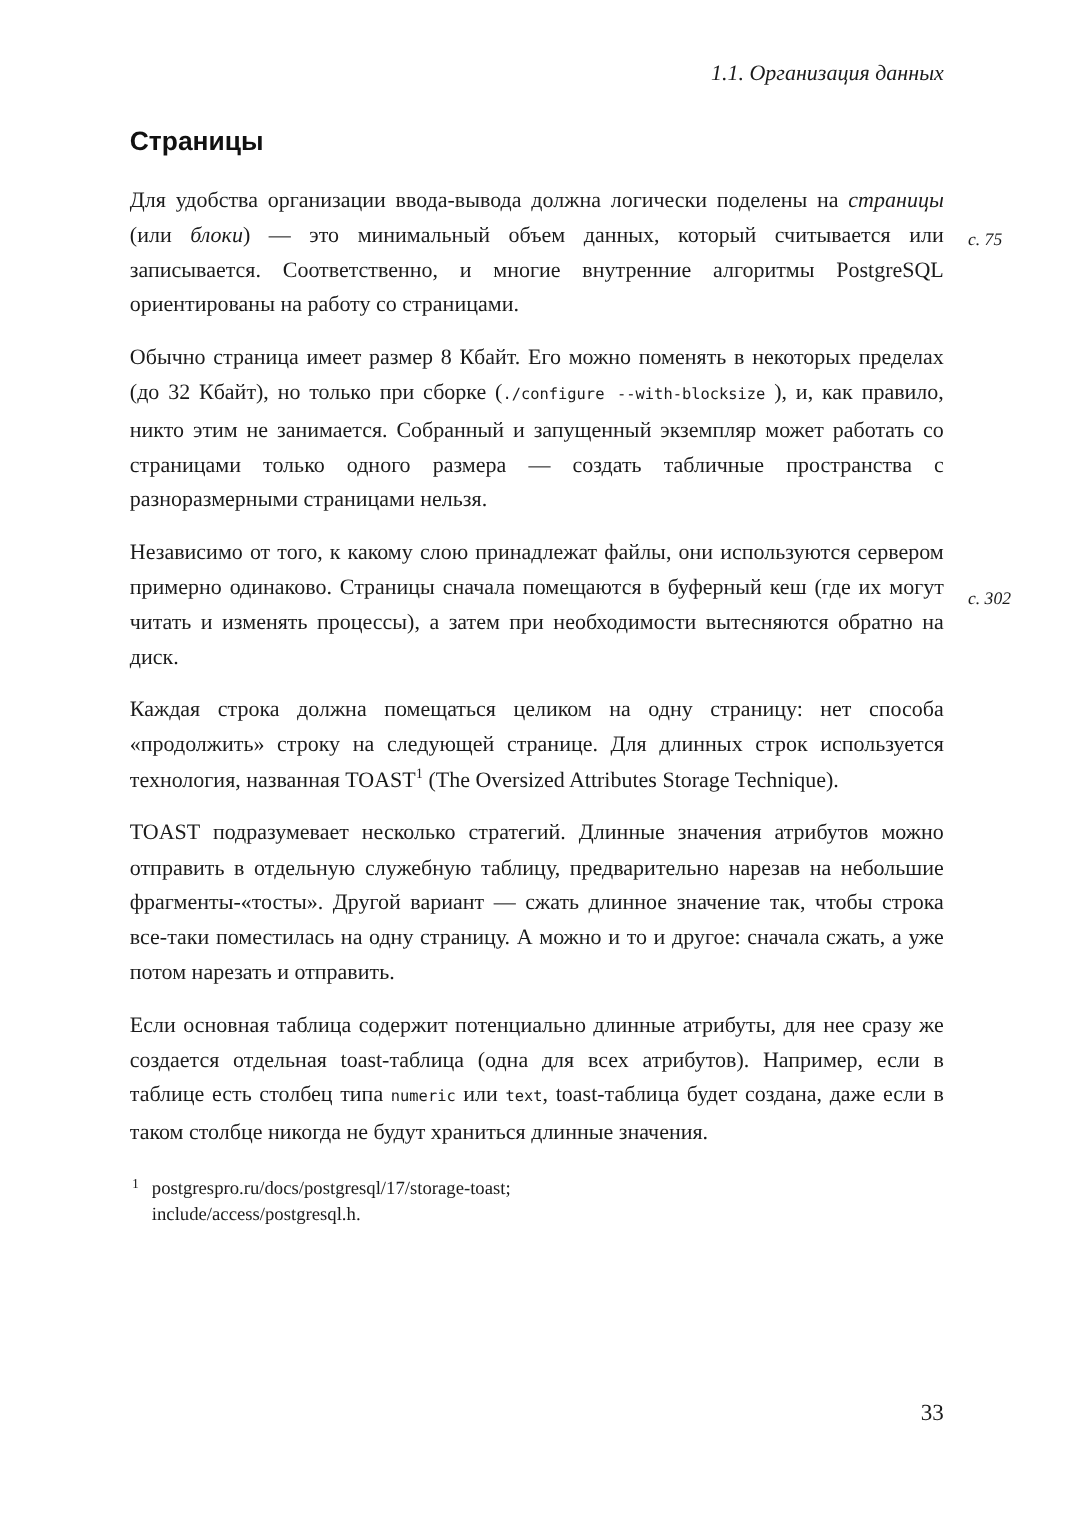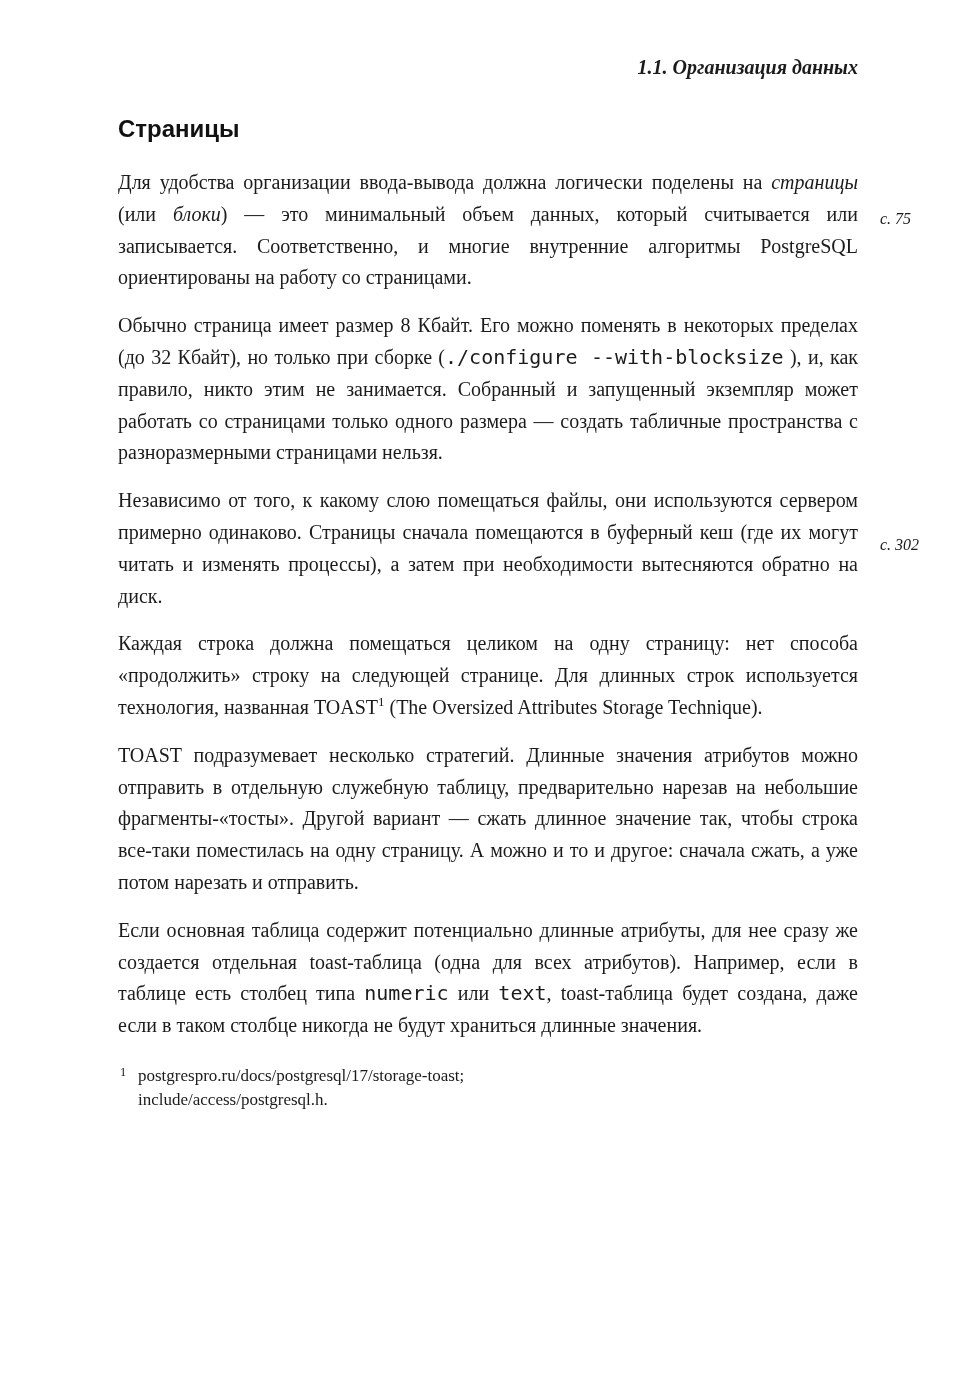--- a/index.html
+++ b/index.html
@@ -21,41 +21,40 @@
     left: 118px;
     top: 0;
     width: 740px;
   }
   .running-head {
     padding-top: 56px;
     text-align: right;
     font-style: italic;
     font-size: 20px;
     margin-bottom: 36px;
-    font-weight: bold;
   }
   h1.section-heading {
     font-family: "Liberation Sans", sans-serif;
     font-weight: bold;
     font-size: 24px;
     margin: 0 0 24px 0;
     color: #111;
   }
   h1.second {
     margin-top: 56px;
   }
   p.body-par {
     font-size: 20px;
     line-height: 31.8px;
     text-align: justify;
     margin: 0 0 16px 0;
   }
   .mono {
     font-family: "DejaVu Sans Mono", monospace;
-    font-size: 20px;
+    font-size: 14px;
   }
   .italic {
     font-style: italic;
   }
   .sup {
     font-size: 13px;
     vertical-align: super;
     line-height: 0;
   }
   .margin-note {
@@ -101,31 +100,32 @@
   <div class="content">
 
     <div class="running-head">1.1.  Организация данных</div>
 
     <h1 class="section-heading">Страницы</h1>
 
     <p class="body-par"><span>Для удобства организации ввода-вывода должна логически поделены на </span><span class="italic">страницы</span><span> (или </span><span class="italic">блоки</span><span>) — это минимальный объем данных, который считывается или записывается. Соответственно, и многие внутренние алгоритмы PostgreSQL ориентированы на работу со страницами.</span></p>
 
     <p class="body-par"><span>Обычно страница имеет размер 8 Кбайт. Его можно поменять в некоторых пределах (до 32 Кбайт), но только при сборке (</span><span class="mono">./configure --with-blocksize</span><span> ), и, как правило, никто этим не занимается. Собранный и запущенный экземпляр может работать со страницами только одного размера — создать табличные пространства с разноразмерными страницами нельзя.</span></p>
 
-    <p class="body-par"><span>Независимо от того, к какому слою помещаться файлы, они используются сервером примерно одинаково. Страницы сначала помещаются в буферный кеш (где их могут читать и изменять процессы), а затем при необходимости вытесняются обратно на диск.</span></p>
+    <p class="body-par"><span>Независимо от того, к какому слою принадлежат файлы, они используются сервером примерно одинаково. Страницы сначала помещаются в буферный кеш (где их могут читать и изменять процессы), а затем при необходимости вытесняются обратно на диск.</span></p>
 
 
     <p class="body-par"><span>Каждая строка должна помещаться целиком на одну страницу: нет способа «продолжить» строку на следующей странице. Для длинных строк используется технология, названная TOAST</span><span class="sup">1</span><span> (The Oversized Attributes Storage Technique).</span></p>
 
     <p class="body-par"><span>TOAST подразумевает несколько стратегий. Длинные значения атрибутов можно отправить в отдельную служебную таблицу, предварительно нарезав на небольшие фрагменты-«тосты». Другой вариант — сжать длинное значение так, чтобы строка все-таки поместилась на одну страницу. А можно и то и другое: сначала сжать, а уже потом нарезать и отправить.</span></p>
 
     <p class="body-par"><span>Если основная таблица содержит потенциально длинные атрибуты, для нее сразу же создается отдельная toast-таблица (одна для всех атрибутов). Например, если в таблице есть столбец типа </span><span class="mono">numeric</span><span> или </span><span class="mono">text</span><span>, toast-таблица будет создана, даже если в таком столбце никогда не будут храниться длинные значения.</span></p>
 
     <div class="footnote">
       <span class="fn-marker">1</span>
       <span>postgrespro.ru/docs/postgresql/17/storage-toast;</span><br>
       <span>include/access/postgresql.h.</span>
     </div>
 
   </div>
 
+  <div class="page-number">33</div>
 
 </div>
 
 </body></html>

